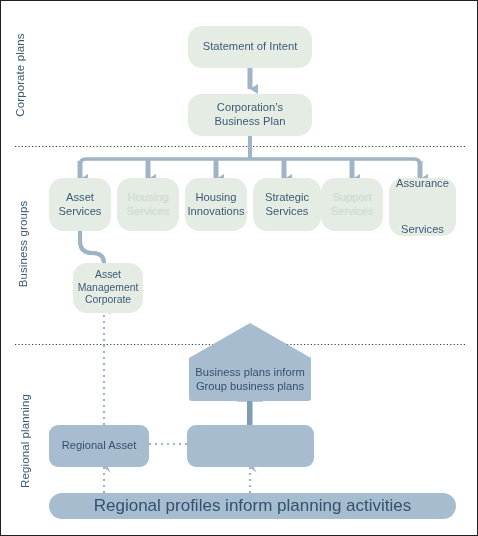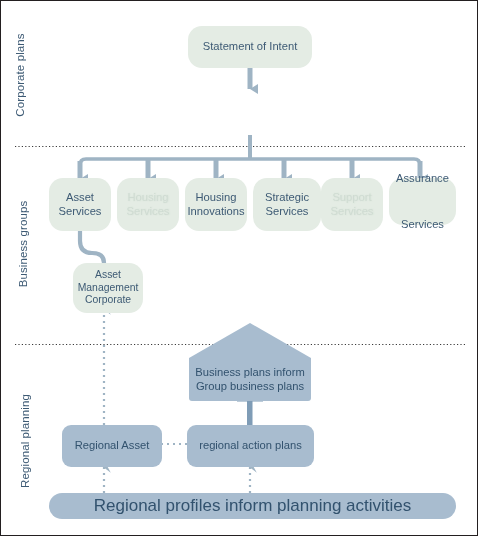--- a/index.html
+++ b/index.html
@@ -134,20 +134,24 @@
   </svg>
 
   <div class="lane-label lane-rot" style="left:-36px; top:68px; width:110px;">Corporate plans</div>
   <div class="lane-label lane-rot" style="left:-33px; top:237px; width:110px;">Business groups</div>
   <div class="lane-label lane-rot" style="left:-31px; top:434px; width:110px;">Regional planning</div>
 
   <div class="node green" style="left:187px; top:25px; width:124px; height:42px;">
     <span>Statement of Intent</span>
   </div>
 
+  <div class="node green" style="left:187px; top:93px; width:124px; height:42px; flex-direction:column;">
+    <span>Corporation’s</span>
+    <span>Business Plan</span>
+  </div>
 
   <div class="node green" style="left:48px; top:177px; width:62px; height:53px; flex-direction:column;">
     <span>Asset</span>
     <span>Services</span>
   </div>
 
   <div class="node green faded" style="left:116px; top:177px; width:62px; height:53px; flex-direction:column;">
     <span>Housing</span>
     <span>Services</span>
   </div>
@@ -160,41 +164,40 @@
   <div class="node green" style="left:252px; top:177px; width:68px; height:53px; flex-direction:column;">
     <span>Strategic</span>
     <span>Services</span>
   </div>
 
   <div class="node green faded" style="left:320px; top:177px; width:62px; height:53px; flex-direction:column;">
     <span>Support</span>
     <span>Services</span>
   </div>
 
-  <div class="node green" style="left:388px; top:177px; width:67px; height:47px; flex-direction:column;gap:32px;">
+  <div class="node green" style="left:388px; top:177px; width:67px; height:58px; flex-direction:column;gap:32px;">
     <span>Assurance</span>
     <span>Services</span>
   </div>
 
   <div class="node green" style="left:72px; top:262px; width:70px; height:50px; flex-direction:column; font-size:10.4px;">
     <span>Asset</span>
     <span>Management</span>
     <span>Corporate</span>
   </div>
 
   <div class="node arrowbox" style="left:188px; top:357px; width:122px; height:43px; flex-direction:column;">
     <span>Business plans inform</span>
     <span>Group business plans</span>
   </div>
 
-  <div class="node blue" style="left:48px; top:424px; width:100px; height:42px; flex-direction:column;margin-left:13px;">
+  <div class="node blue" style="left:48px; top:424px; width:100px; height:42px; flex-direction:column;">
     <span>Regional Asset</span>
   </div>
 
   <div class="node blue" style="left:186px; top:424px; width:127px; height:42px; flex-direction:column;">
-    <span>regional action plans</span>
   </div>
 
   <div class="node pill" style="left:48px; top:492px; width:407px; height:26px;">
     <span>Regional profiles inform planning activities</span>
   </div>
 
 </div>
 
 </body></html>

